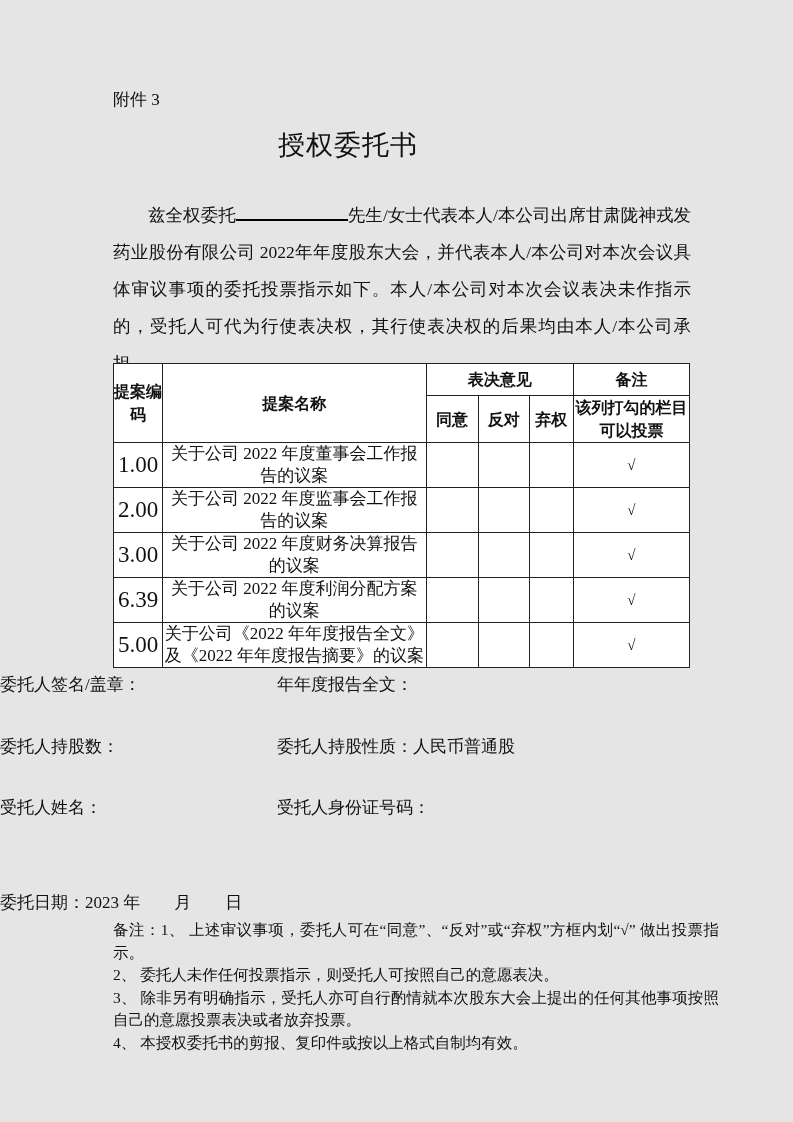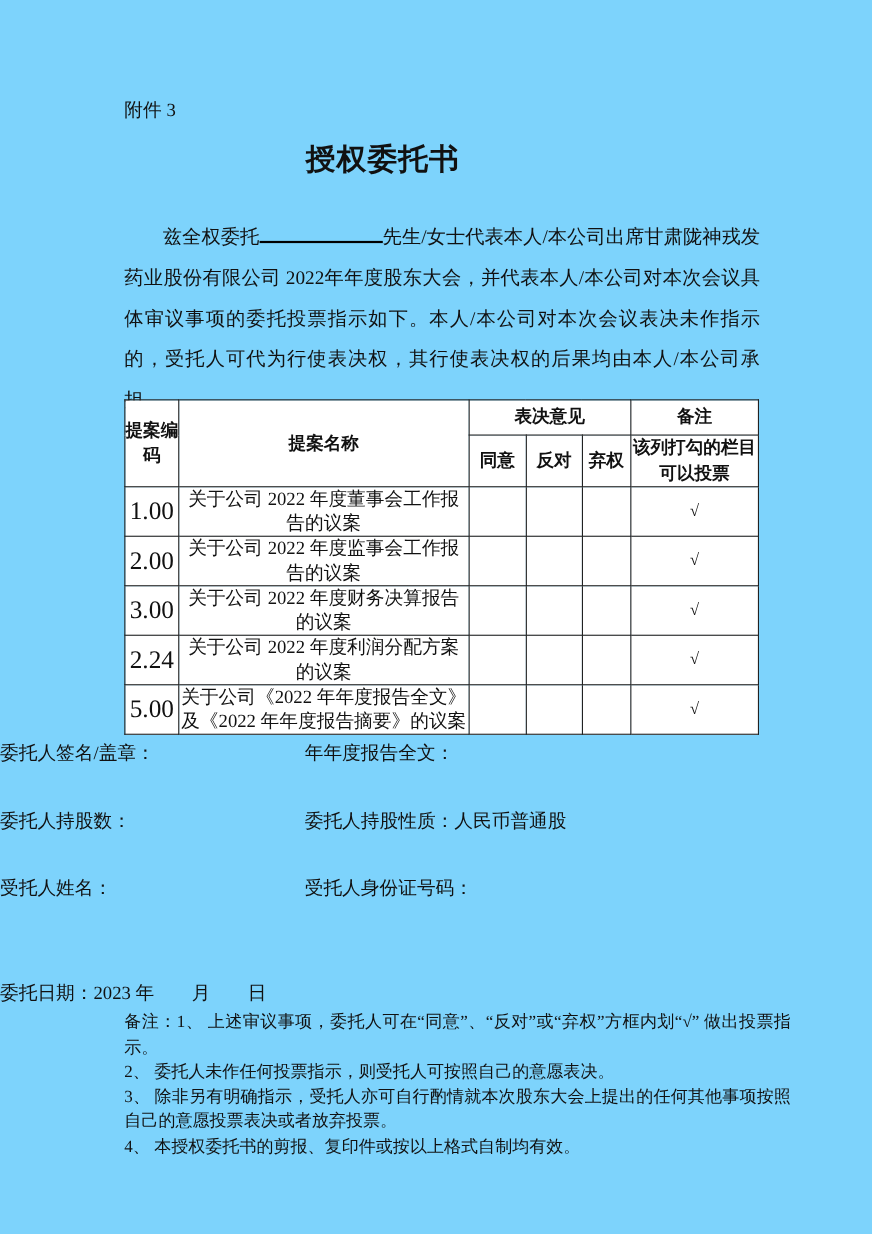--- a/index.html
+++ b/index.html
@@ -4,39 +4,39 @@
 <style>
   html, body {
     margin: 0;
     padding: 0;
     background: #ffffff;
   }
   .page {
     position: relative;
     width: 793px;
     height: 1122px;
-    background: #7dd3fc;
+    background: #e5e5e5;
     color: #111111;
     font-family: "Liberation Serif", "DejaVu Serif", serif;
     overflow: hidden;
   }
   .attachment {
     position: absolute;
     left: 113px;
     top: 88px;
     font-size: 17px;
   }
   .doc-title {
     position: absolute;
     left: 0;
     top: 127px;
     width: 696px;
     text-align: center;
     font-size: 27px;
-    font-weight: bold;
+    font-weight: normal;
     font-family: "Liberation Sans", "DejaVu Sans", sans-serif;
     letter-spacing: 1px;
   }
   .intro {
     position: absolute;
     left: 113px;
     top: 197px;
     width: 578px;
     font-size: 17.5px;
     line-height: 37px;
@@ -168,21 +168,21 @@
       </tr>
       <tr>
         <td class="cell-code">3.00</td>
         <td class="cell-name">关于公司 2022 年度财务决算报告的议案</td>
         <td class="cell-vote"></td>
         <td class="cell-vote"></td>
         <td class="cell-vote"></td>
         <td class="cell-check">√</td>
       </tr>
       <tr>
-        <td class="cell-code">2.24</td>
+        <td class="cell-code">6.39</td>
         <td class="cell-name">关于公司 2022 年度利润分配方案的议案</td>
         <td class="cell-vote"></td>
         <td class="cell-vote"></td>
         <td class="cell-vote"></td>
         <td class="cell-check">√</td>
       </tr>
       <tr>
         <td class="cell-code">5.00</td>
         <td class="cell-name">关于公司《2022 年年度报告全文》及《2022 年年度报告摘要》的议案</td>
         <td class="cell-vote"></td>

